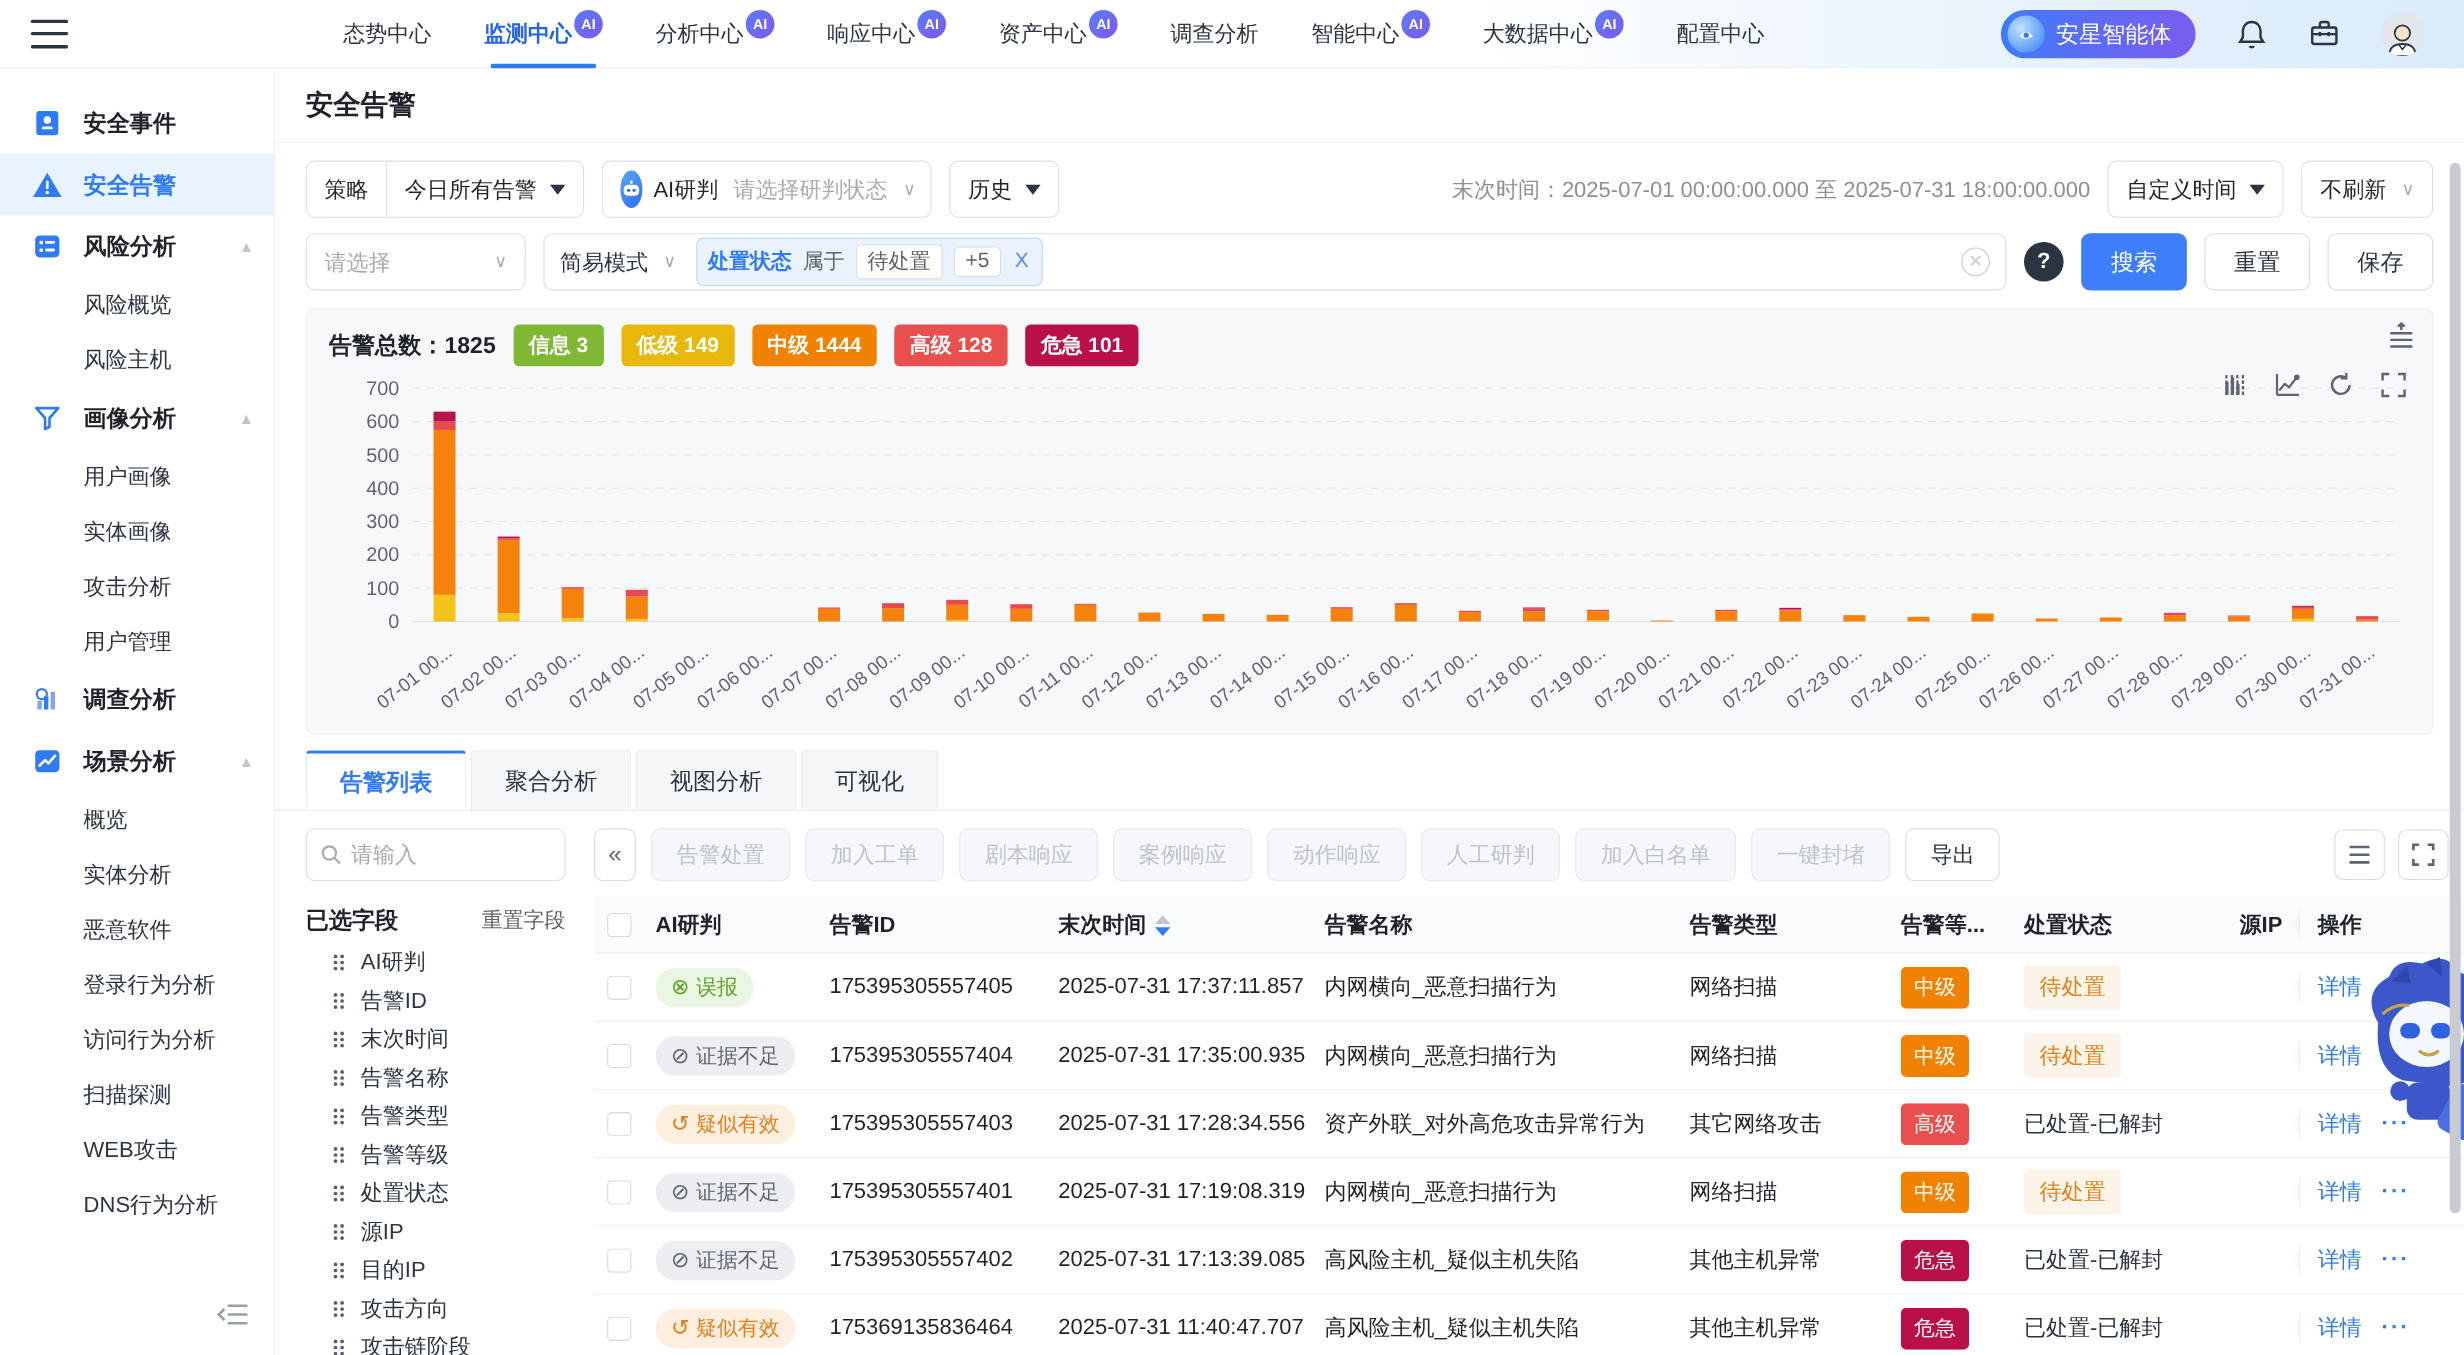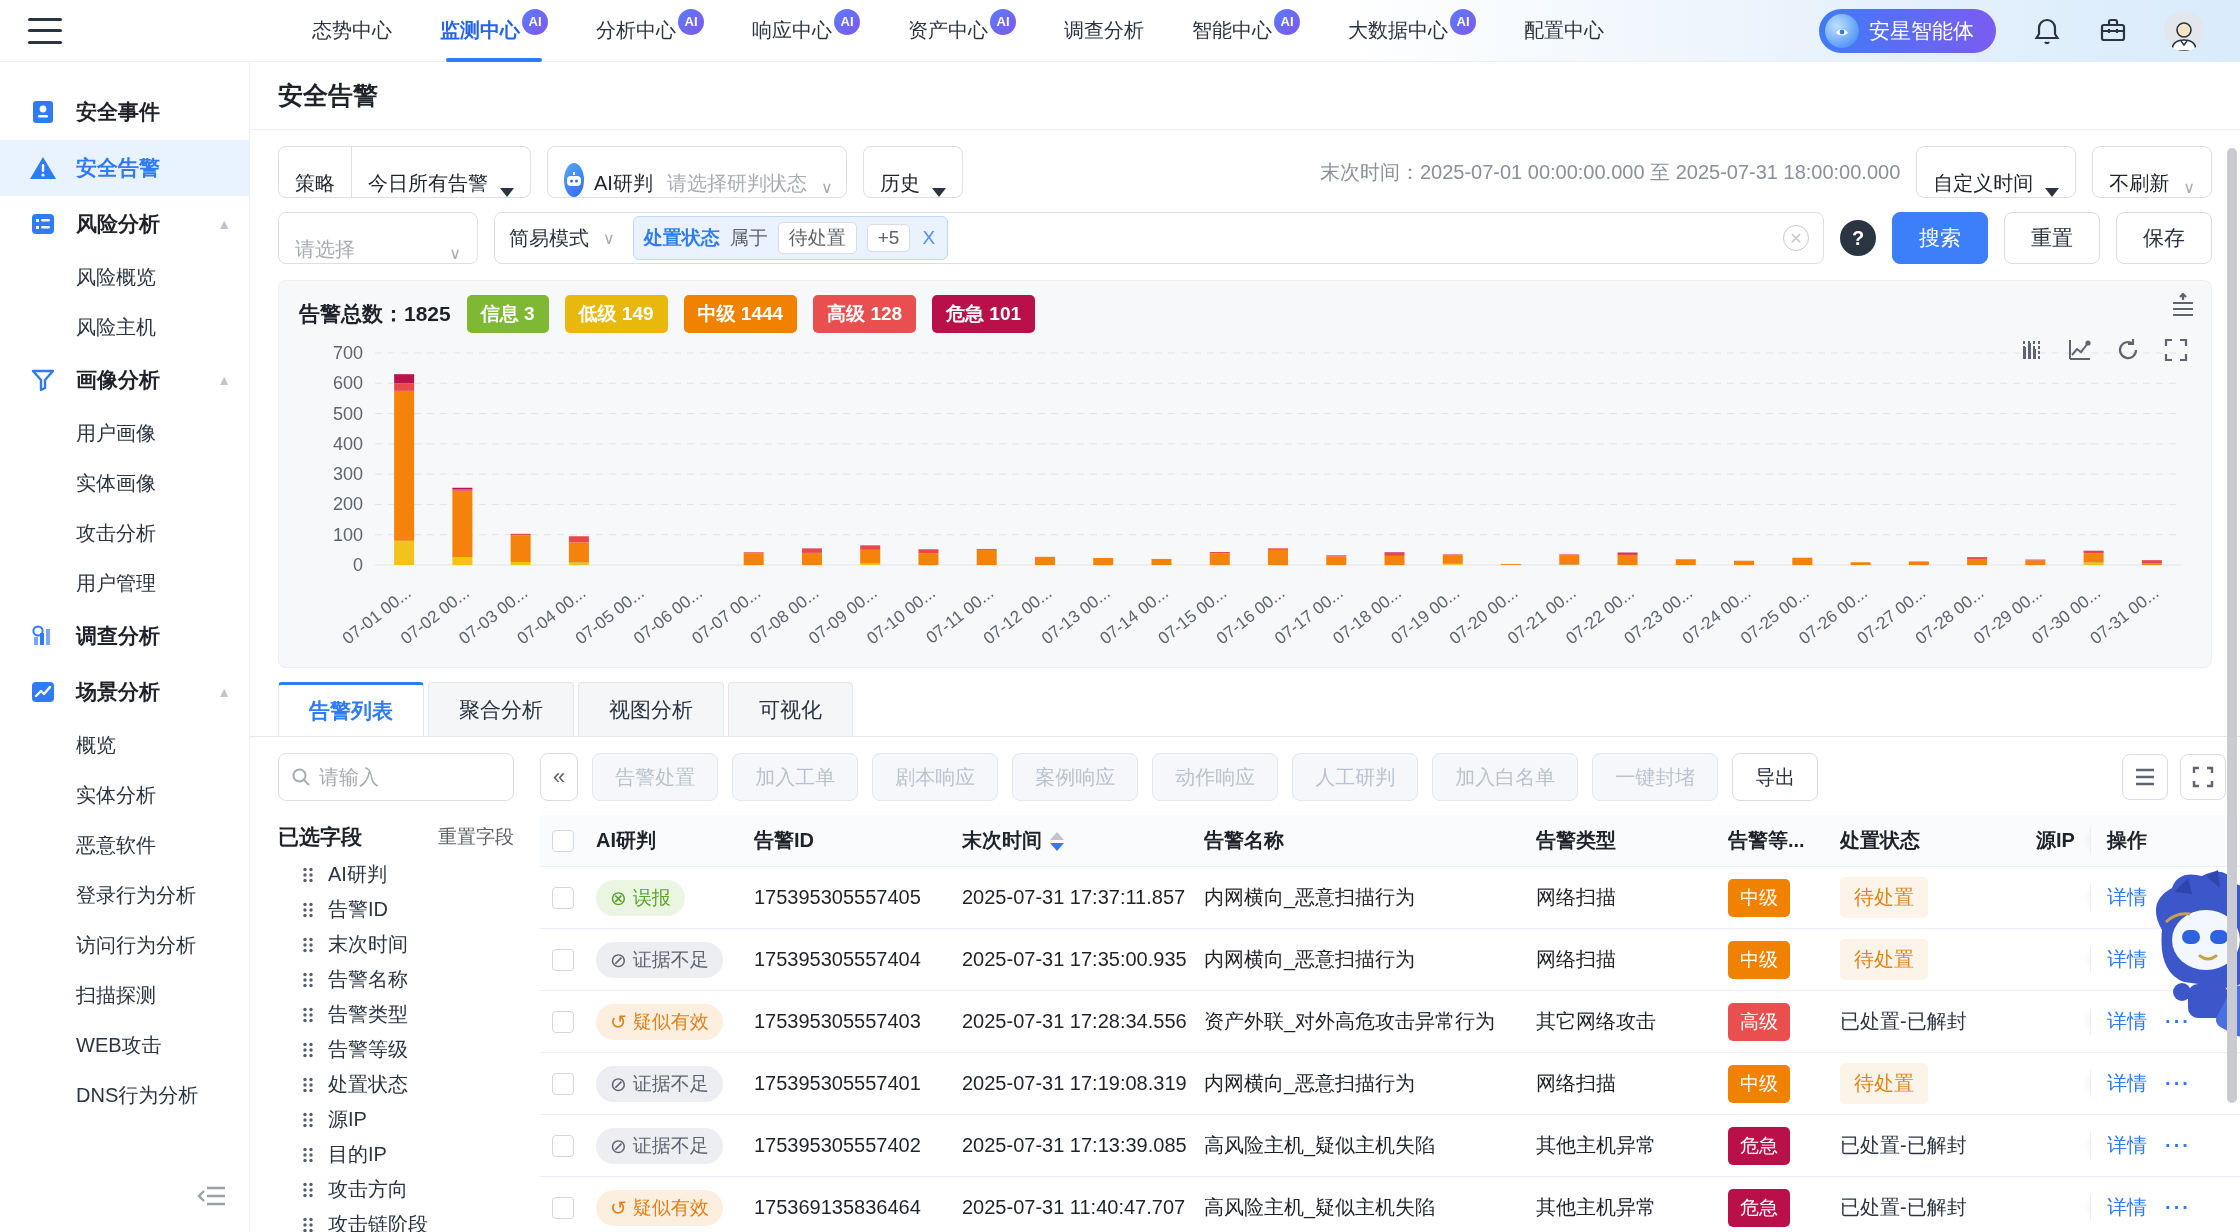--- a/index.html
+++ b/index.html
@@ -34,21 +34,21 @@
   .side-collapse { position:absolute; right:22px; bottom:18px; cursor:pointer; }
 
   
   .main { position:absolute; top:62px; left:250px; right:0; bottom:0; background:#fff; overflow:hidden; }
   .page-title-row { height:68px; display:flex; align-items:center; padding:0 28px; border-bottom:1px solid #eef0f3; }
   .page-title { font-size:25px; font-weight:bold; }
 
   .filters { padding:16px 28px 12px 28px; }
   .frow { display:flex; align-items:center; gap:16px; }
   .frow + .frow { margin-top:14px; }
-  .ctl { height:52px; border:1px solid #dcdfe6; border-radius:8px; background:#fff; display:flex; align-items:flex-end; padding:0 16px; cursor:pointer; white-space:nowrap; }
+  .ctl { height:52px; border:1px solid #dcdfe6; border-radius:8px; background:#fff; display:flex; align-items:center; padding:0 16px; cursor:pointer; white-space:nowrap; }
   .ctl .divider { width:1px; height:50px; background:#dcdfe6; margin:0 16px; }
   .caret-solid { width:0; height:0; border-left:7px solid transparent; border-right:7px solid transparent; border-top:9px solid #2b3441; margin-left:12px; }
   .chev { color:#a8abb2; font-size:16px; margin-left:14px; }
   .placeholder { color:#a8abb2; }
   .robot-ic { width:34px; height:34px; border-radius:50%; background:linear-gradient(135deg,#58a6f7,#2f6df0); margin-right:10px; display:flex; align-items:center; justify-content:center; }
   .spacer { flex:1; }
   .time-note { color:#8a9099; font-size:20px; white-space:nowrap; }
   .select-ctl { width:200px; justify-content:space-between; }
   .bigquery { flex:1; height:52px; border:1px solid #dcdfe6; border-radius:8px; display:flex; align-items:center; padding:0 14px; }
   .mode { display:flex; align-items:center; color:#2b3441; margin-right:18px;font-family:Liberation Serif, serif; }

